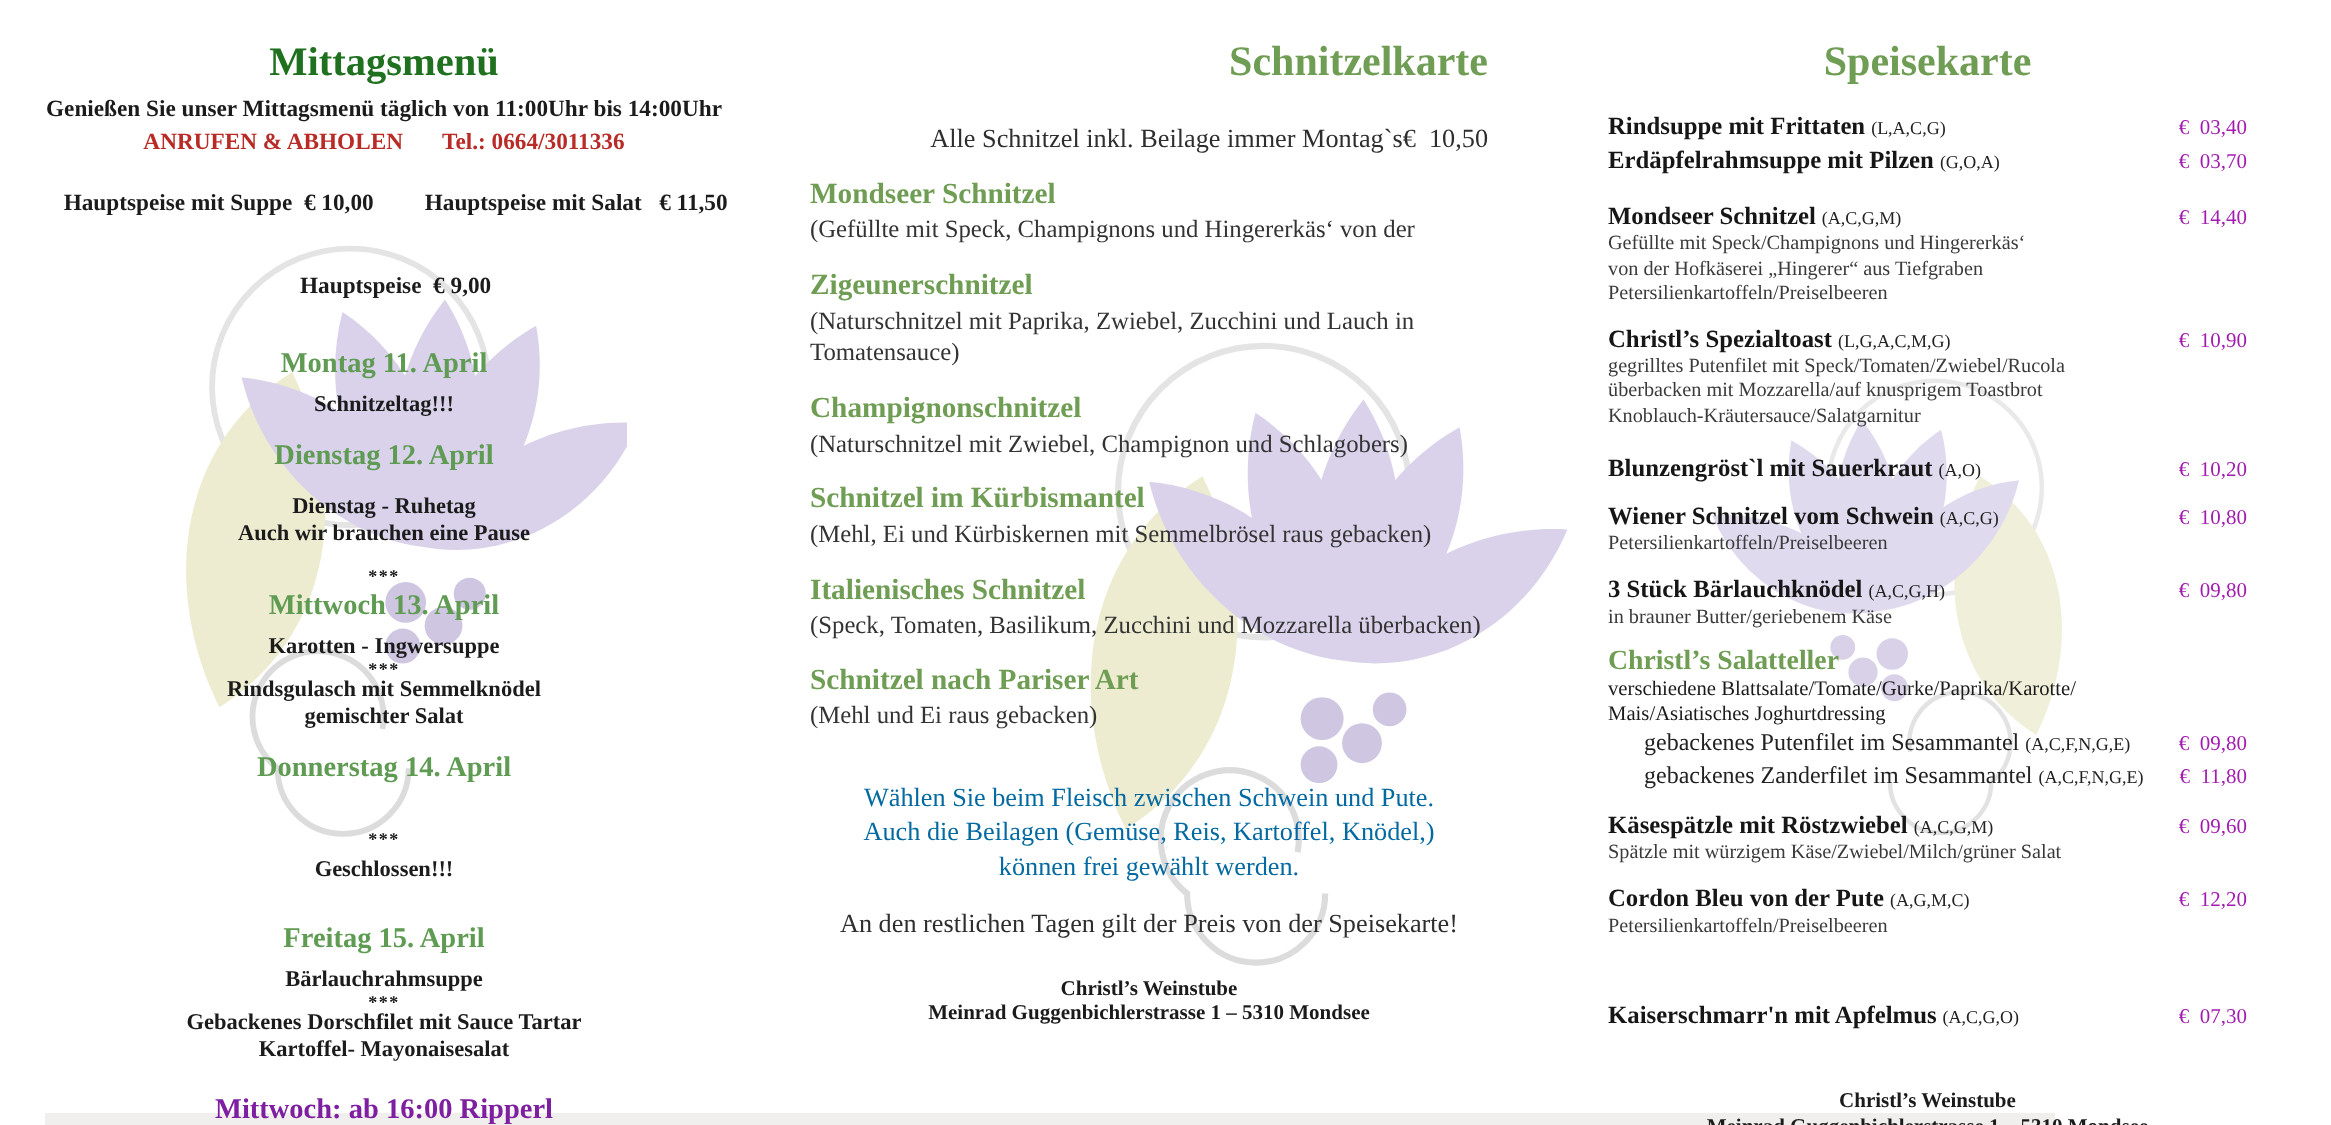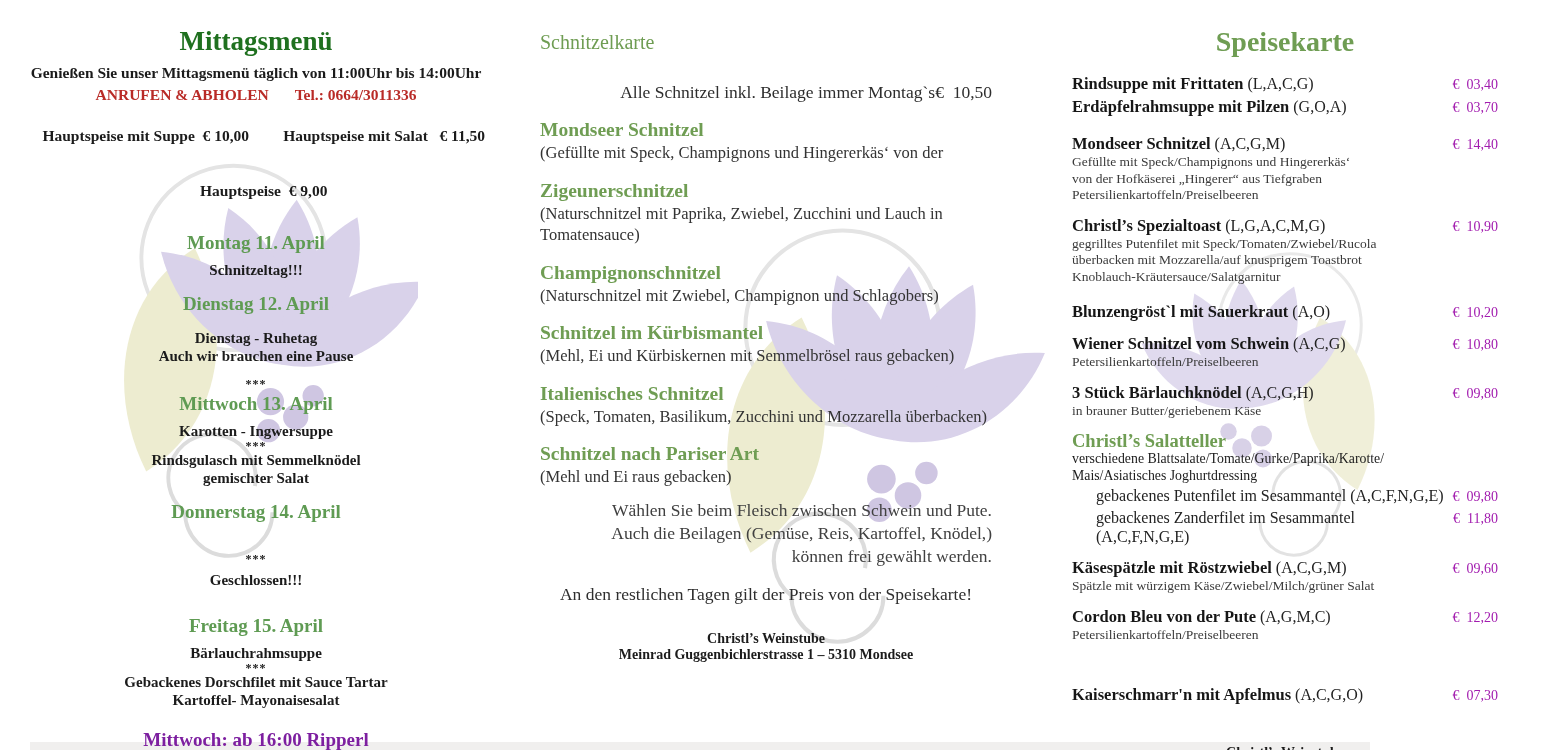--- a/index.html
+++ b/index.html
@@ -29,41 +29,41 @@
   .lb.g1{margin-top:15px;}
   .lb.g2{margin-top:32px;}
   .lb.g3{margin-top:26px;}
   .lb.t2{margin-top:4px;}
   .lb.purple{color:#7d1fa0;font-size:19px;line-height:23px;margin-top:19px;}
   .footer{font-weight:bold;font-size:14px;line-height:16.5px;color:#1b1b1b;text-align:center;}
   #col2 .footer{margin-top:26px;}
   #col3 .footer{margin-top:40px;}
 
   
-  .sz-title{font-size:20px;line-height:32px;color:#6f9d53;font-weight:normal;text-align:left;}
+  .sz-title{font-size:28px;line-height:32px;color:#6f9d53;font-weight:bold;text-align:right;}
   .sz-intro{display:flex;justify-content:flex-end;align-items:baseline;margin-top:24px;font-size:17.5px;color:#2e2e2e;}
   .sz-intro .price{white-space:pre;}
   .sz-item{margin-top:15px;}
   .sz-head{color:#6f9d53;font-weight:bold;font-size:19.5px;line-height:24px;}
   .sz-desc{font-size:16.5px;color:#333333;line-height:21.5px;}
-  .sz-notes{text-align:right;margin-top:11px;font-size:17.5px;color:#404040;line-height:23px;}
+  .sz-notes{text-align:center;margin-top:32px;font-size:17.5px;color:#0369a1;line-height:23px;}
   .sz-note2{text-align:center;margin-top:16px;font-size:17.5px;color:#2e2e2e;}
 
   
   .sk-title{font-size:28px;line-height:32px;color:#6f9d53;font-weight:bold;text-align:center;margin-bottom:16px;}
   .sk-item{margin-top:12px;}
   .sk-item.tight{margin-top:3px;}
   .sk-item.g{margin-top:17px;}
   .sk-item.xl{margin-top:42px;}
   .sk-item.sub{margin-top:2px;padding-left:24px;}
   .sk-row{display:flex;justify-content:space-between;align-items:baseline;}
   .nm{font-weight:bold;font-size:16.5px;color:#161616;line-height:20px;}
   .sk-item.sub .nm{font-weight:normal;font-size:16px;color:#222222;}
   .sk-item.section .nm{color:#6f9d53;font-size:18.5px;}
-  .alg{font-size:16px;color:#222222;font-weight:normal;}
+  .alg{font-size:12px;color:#222222;font-weight:normal;}
   .sk-price{font-weight:normal;font-size:14px;white-space:pre;color:#a21caf;padding-left:8px;}
   .sk-desc{font-size:13.5px;color:#3a3a3a;line-height:16.5px;}
   .sk-desc.bold{font-weight:normal;color:#1b1b1b;font-size:13.8px;}
 
   
   .wm{position:absolute;z-index:0;pointer-events:none;}
   #wm1{left:88px;top:140px;width:330px;height:430px;}
   #wm2{left:648px;top:205px;width:430px;height:450px;}
   #wm3{left:1085px;top:235px;width:380px;height:330px;transform:scaleX(-1);opacity:.8;}
 

